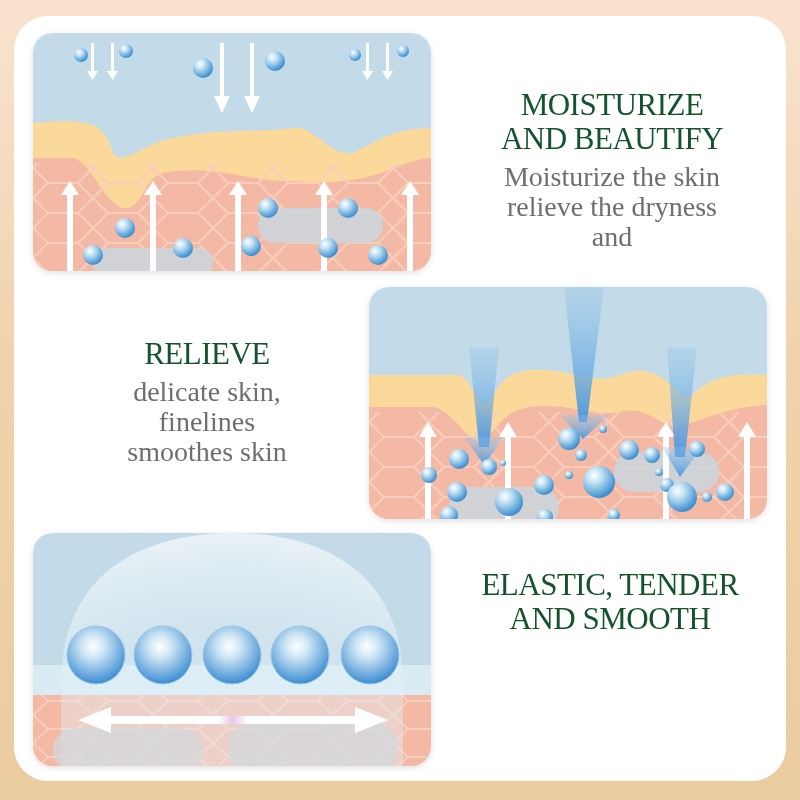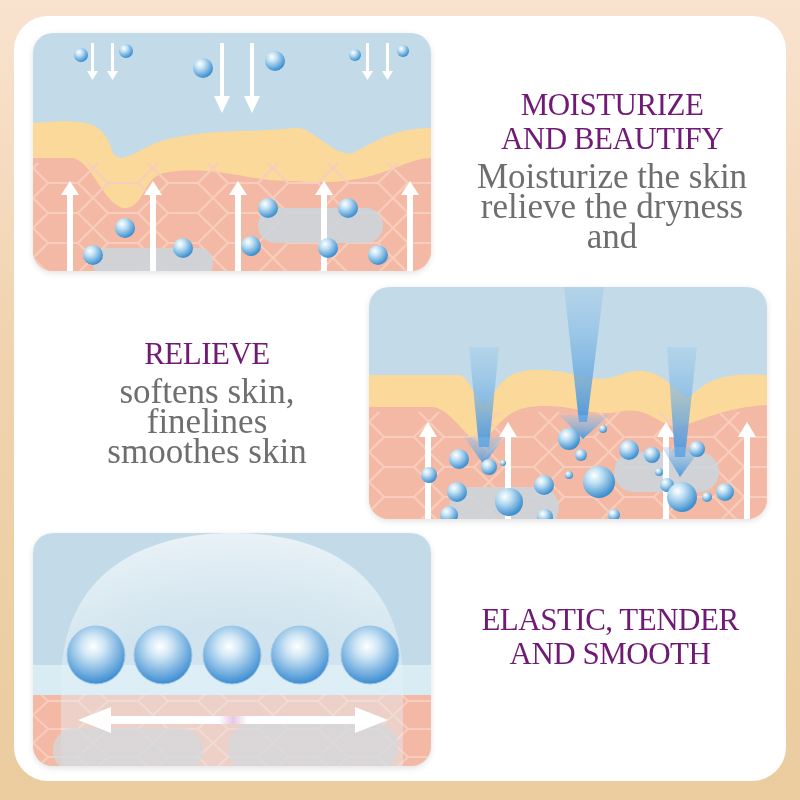--- a/index.html
+++ b/index.html
@@ -3,22 +3,22 @@
 <meta charset="utf-8">
 <style>
   html,body{margin:0;padding:0;}
   body{width:800px;height:800px;overflow:hidden;
     background:linear-gradient(180deg,#f9e3cf 0%,#f0d3ad 45%,#ebcc9f 100%);
     font-family:"Liberation Serif","DejaVu Serif",serif;position:relative;}
   .card{position:absolute;left:14px;top:16px;width:772px;height:765px;background:#fff;border-radius:34px;}
   .panel{position:absolute;border-radius:20px;overflow:hidden;box-shadow:0 2px 6px rgba(0,0,0,0.12);}
   .panel svg{display:block;width:100%;height:100%;}
   .textblock{position:absolute;text-align:center;}
-  .title{color:#701a75;font-size:31px;line-height:34px;letter-spacing:-0.5px;}
-  .desc{color:#6e6e6e;font-size:35px;line-height:30px;margin-top:6px;}
+  .title{color:#14532d;font-size:31px;line-height:34px;letter-spacing:-0.5px;}
+  .desc{color:#6e6e6e;font-size:28px;line-height:30px;margin-top:6px;}
 </style>
 </head>
 <body>
 
 <div class="card"></div>
 
 <div class="panel" style="left:33px;top:33px;width:398px;height:238px;">
   <svg viewBox="0 0 398 238" preserveAspectRatio="none">
     <defs>
       <radialGradient id="drop" cx="35%" cy="30%" r="70%">
@@ -89,21 +89,21 @@
     <div>relieve the dryness</div>
     <div>and</div>
   </div>
 </div>
 
 <div class="textblock" style="left:62px;top:337px;width:290px;">
   <div class="title">
     <div>RELIEVE</div>
   </div>
   <div class="desc">
-    <div>softens skin,</div>
+    <div>delicate skin,</div>
     <div>finelines</div>
     <div>smoothes skin</div>
   </div>
 </div>
 
 <div class="panel" style="left:369px;top:287px;width:398px;height:232px;">
   <svg viewBox="0 0 398 232" preserveAspectRatio="none">
     <defs>
       <radialGradient id="drop2" cx="35%" cy="30%" r="70%">
         <stop offset="0" stop-color="#ffffff"></stop>
@@ -208,18 +208,18 @@
     <g fill="url(#sphere)" stroke="#9cc7e6" stroke-width="1">
       <circle cx="63" cy="122" r="29"></circle>
         <circle cx="130" cy="122" r="29"></circle>
       <circle cx="199" cy="122" r="29"></circle>
         <circle cx="267" cy="122" r="29"></circle>
       <circle cx="337" cy="122" r="29"></circle>
     </g>
   </svg>
 </div>
 
-<div class="textblock" style="left:452px;top:603px;width:316px;">
+<div class="textblock" style="left:452px;top:568px;width:316px;">
   <div class="title">
     <div>ELASTIC, TENDER</div>
     <div>AND SMOOTH</div>
   </div>
 </div>
 
 </body></html>

